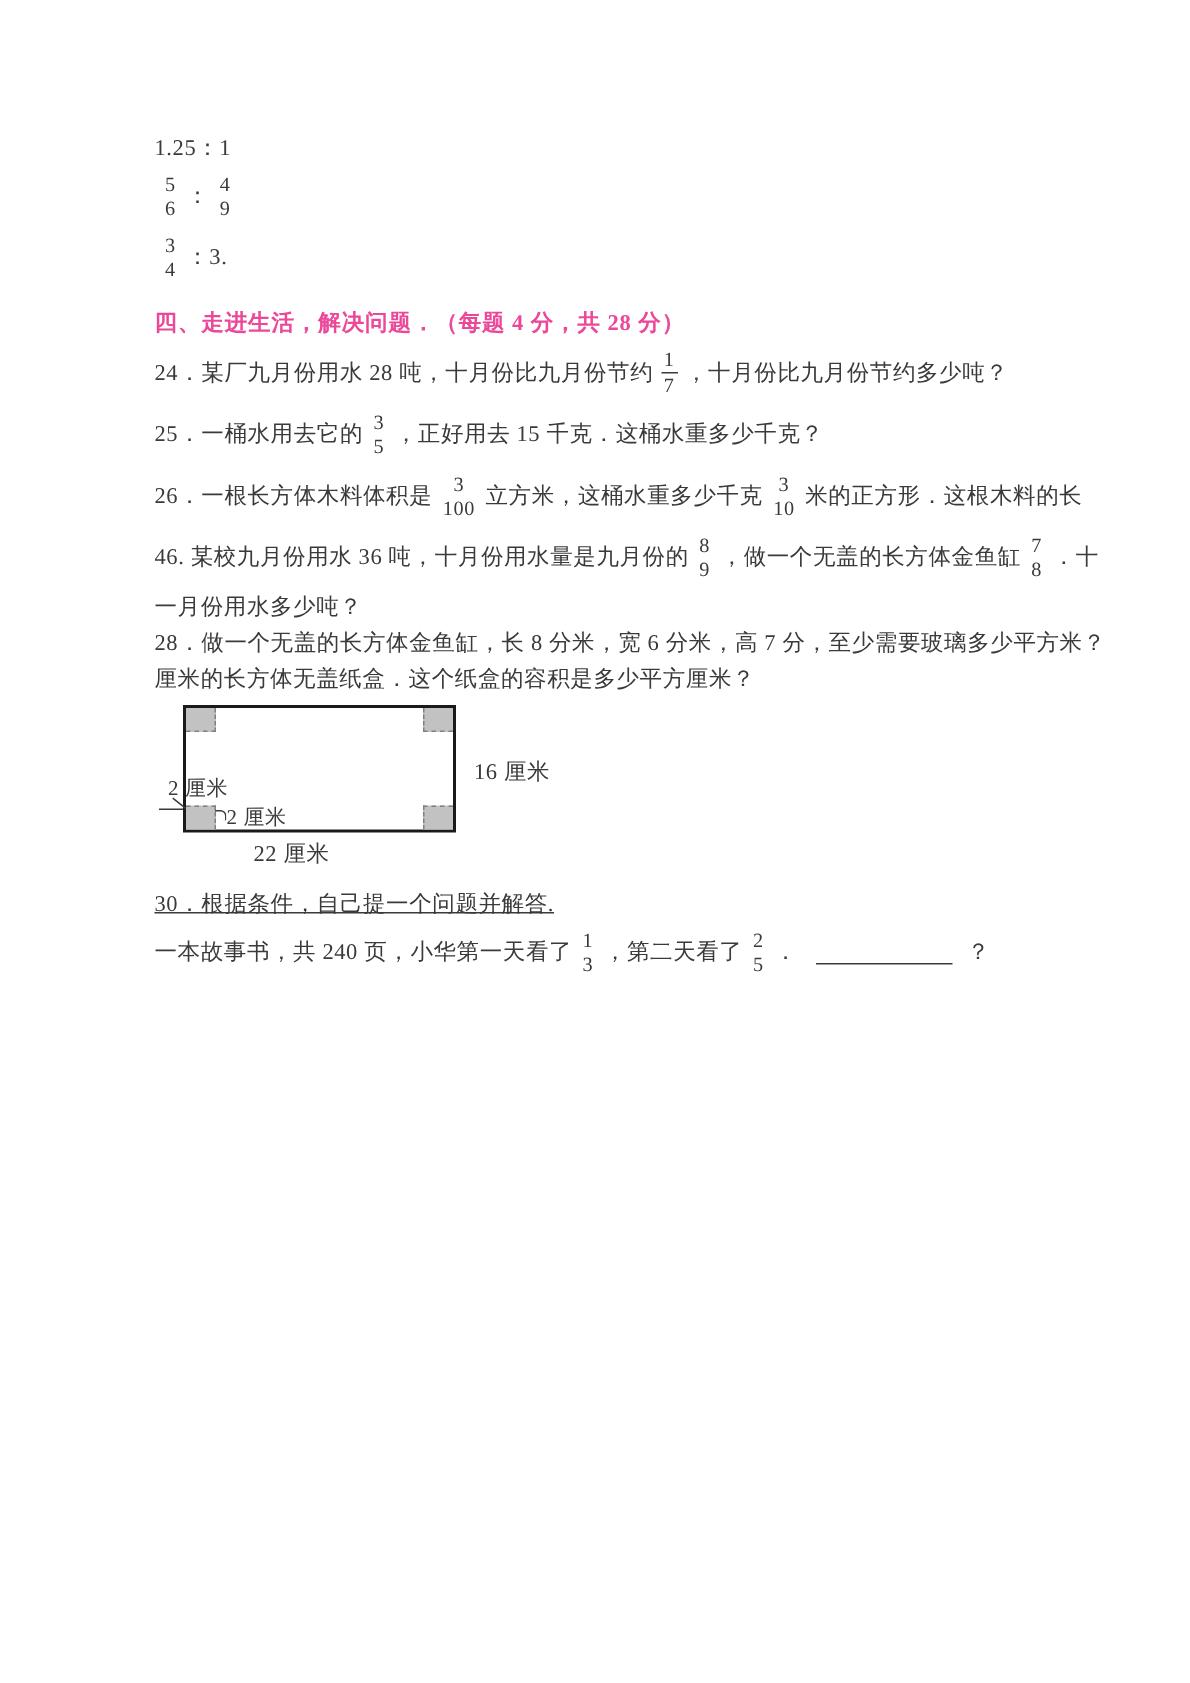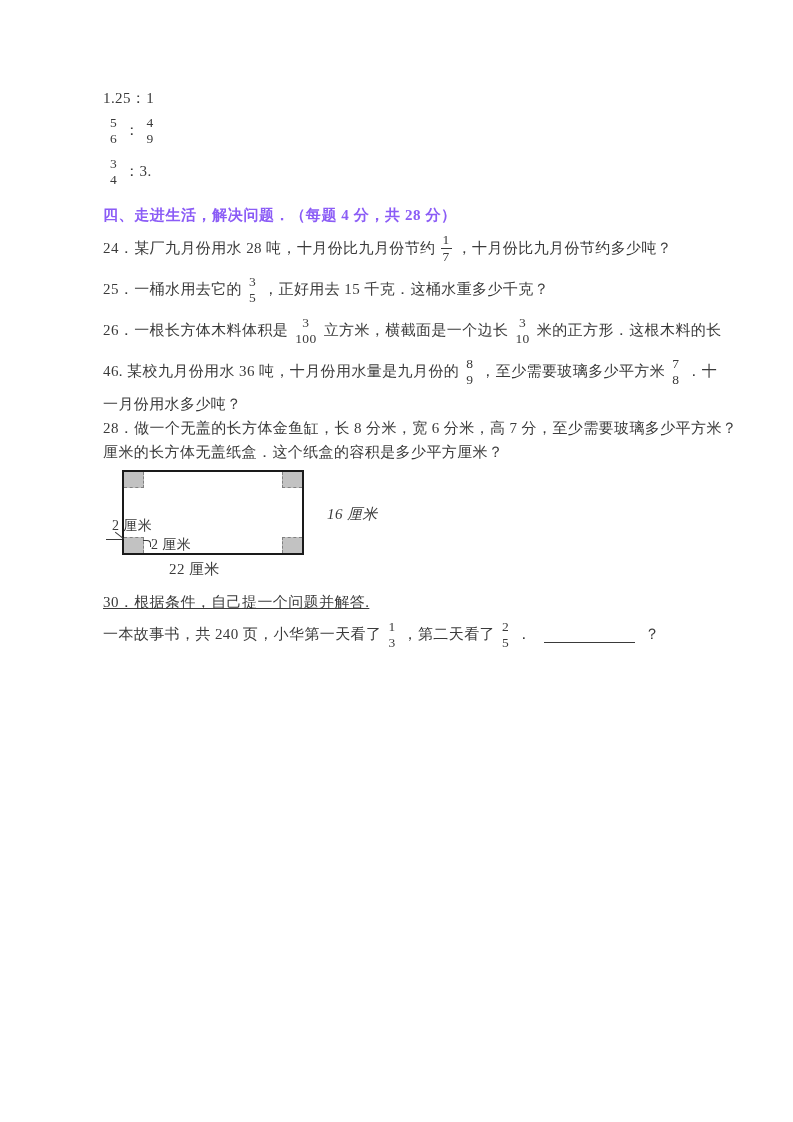--- a/index.html
+++ b/index.html
@@ -9,38 +9,38 @@
   body{margin:0;background:#ffffff;}
   .page{
     width:744px;height:1122px;background:#fff;overflow:hidden;
     padding:86px 84px 16px 103px;
     font-family:"Liberation Serif","DejaVu Serif",serif;
     font-size:15px;color:var(--text);
   }
   .row{display:flex;align-items:center;letter-spacing:0.4px;white-space:nowrap;}
   .plain{height:24px;}
   .tall{height:41px;}
-  .header-row{margin-top:10px;height:26px;font-weight:bold;color:#8b5cf6;letter-spacing:0.6px;}
+  .header-row{margin-top:10px;height:26px;font-weight:bold;color:#ec4899;letter-spacing:0.6px;}
   .run{display:inline-block;}
   
   .frac{display:inline-flex;flex-direction:column;align-items:center;margin:0 5px;font-size:13.5px;line-height:1;}
   .frac .num{padding:0 2px 1px;line-height:14px;}
   .frac .den{padding:1px 2px 0;line-height:14px;}
   .frac.bar .num{border-bottom:1px solid var(--text);}
   .blank{display:inline-block;width:95px;height:17px;border-bottom:1px solid var(--text);margin:0 10px 0 12px;}
   
   .diagram{position:relative;height:114px;margin-top:4px;}
   .rect{position:absolute;left:19px;top:2px;width:182px;height:85px;border:2px solid var(--rect_border);background:#fff;}
   .corner{position:absolute;width:20px;height:16px;background:var(--square_fill);}
   .c-tl{left:0;top:0;border-right:1px dashed var(--dash);border-bottom:1px dashed var(--dash);}
   .c-tr{right:0;top:0;border-left:1px dashed var(--dash);border-bottom:1px dashed var(--dash);}
   .c-bl{left:0;bottom:0;border-right:1px dashed var(--dash);border-top:1px dashed var(--dash);}
   .c-br{right:0;bottom:0;border-left:1px dashed var(--dash);border-top:1px dashed var(--dash);}
   .lbl{position:absolute;white-space:nowrap;letter-spacing:0.4px;}
-  .lbl-h{left:224px;top:37px;font-style:italic;}
+  .lbl-h{left:213px;top:37px;}
   .lbl-w{left:66px;top:92px;text-align:center;}
   .lbl-c1{left:9px;top:49px;font-size:14px;}
   .lbl-c2{left:48px;top:68px;font-size:14px;}
   .leader-slant{position:absolute;left:11px;top:67px;width:11px;height:0;border-top:1px solid var(--text);transform:rotate(38deg);}
   .leader-tick{position:absolute;left:3px;top:71px;width:16px;height:0;border-top:1px solid var(--text);}
   .leader-elbow{position:absolute;left:40px;top:72px;width:8px;height:7px;border-right:1px solid var(--text);border-top:1px solid var(--text);border-top-right-radius:4px;}
 </style>
 </head>
 <body>
 
@@ -90,34 +90,34 @@
           <span class="den">5</span>
         </span>
         <span class="run">，正好用去 15 千克．这桶水重多少千克？</span>
       </div>
       <div class="row tall">
         <span class="run">26．一根长方体木料体积是</span>
         <span class="frac">
           <span class="num">3</span>
           <span class="den">100</span>
         </span>
-        <span class="run">立方米，横截面是一个边长</span>
+        <span class="run">立方米，这桶水重多少千克</span>
         <span class="frac">
           <span class="num">3</span>
           <span class="den">10</span>
         </span>
         <span class="run">米的正方形．这根木料的长</span>
       </div>
       <div class="row tall">
         <span class="run">46. 某校九月份用水 36 吨，十月份用水量是九月份的</span>
         <span class="frac">
           <span class="num">8</span>
           <span class="den">9</span>
         </span>
-        <span class="run">，至少需要玻璃多少平方米</span>
+        <span class="run">，做一个无盖的长方体金鱼缸</span>
         <span class="frac">
           <span class="num">7</span>
           <span class="den">8</span>
         </span>
         <span class="run">．十</span>
       </div>
       <div class="row plain">
         <span class="run">一月份用水多少吨？</span>
       </div>
       <div class="row plain">

